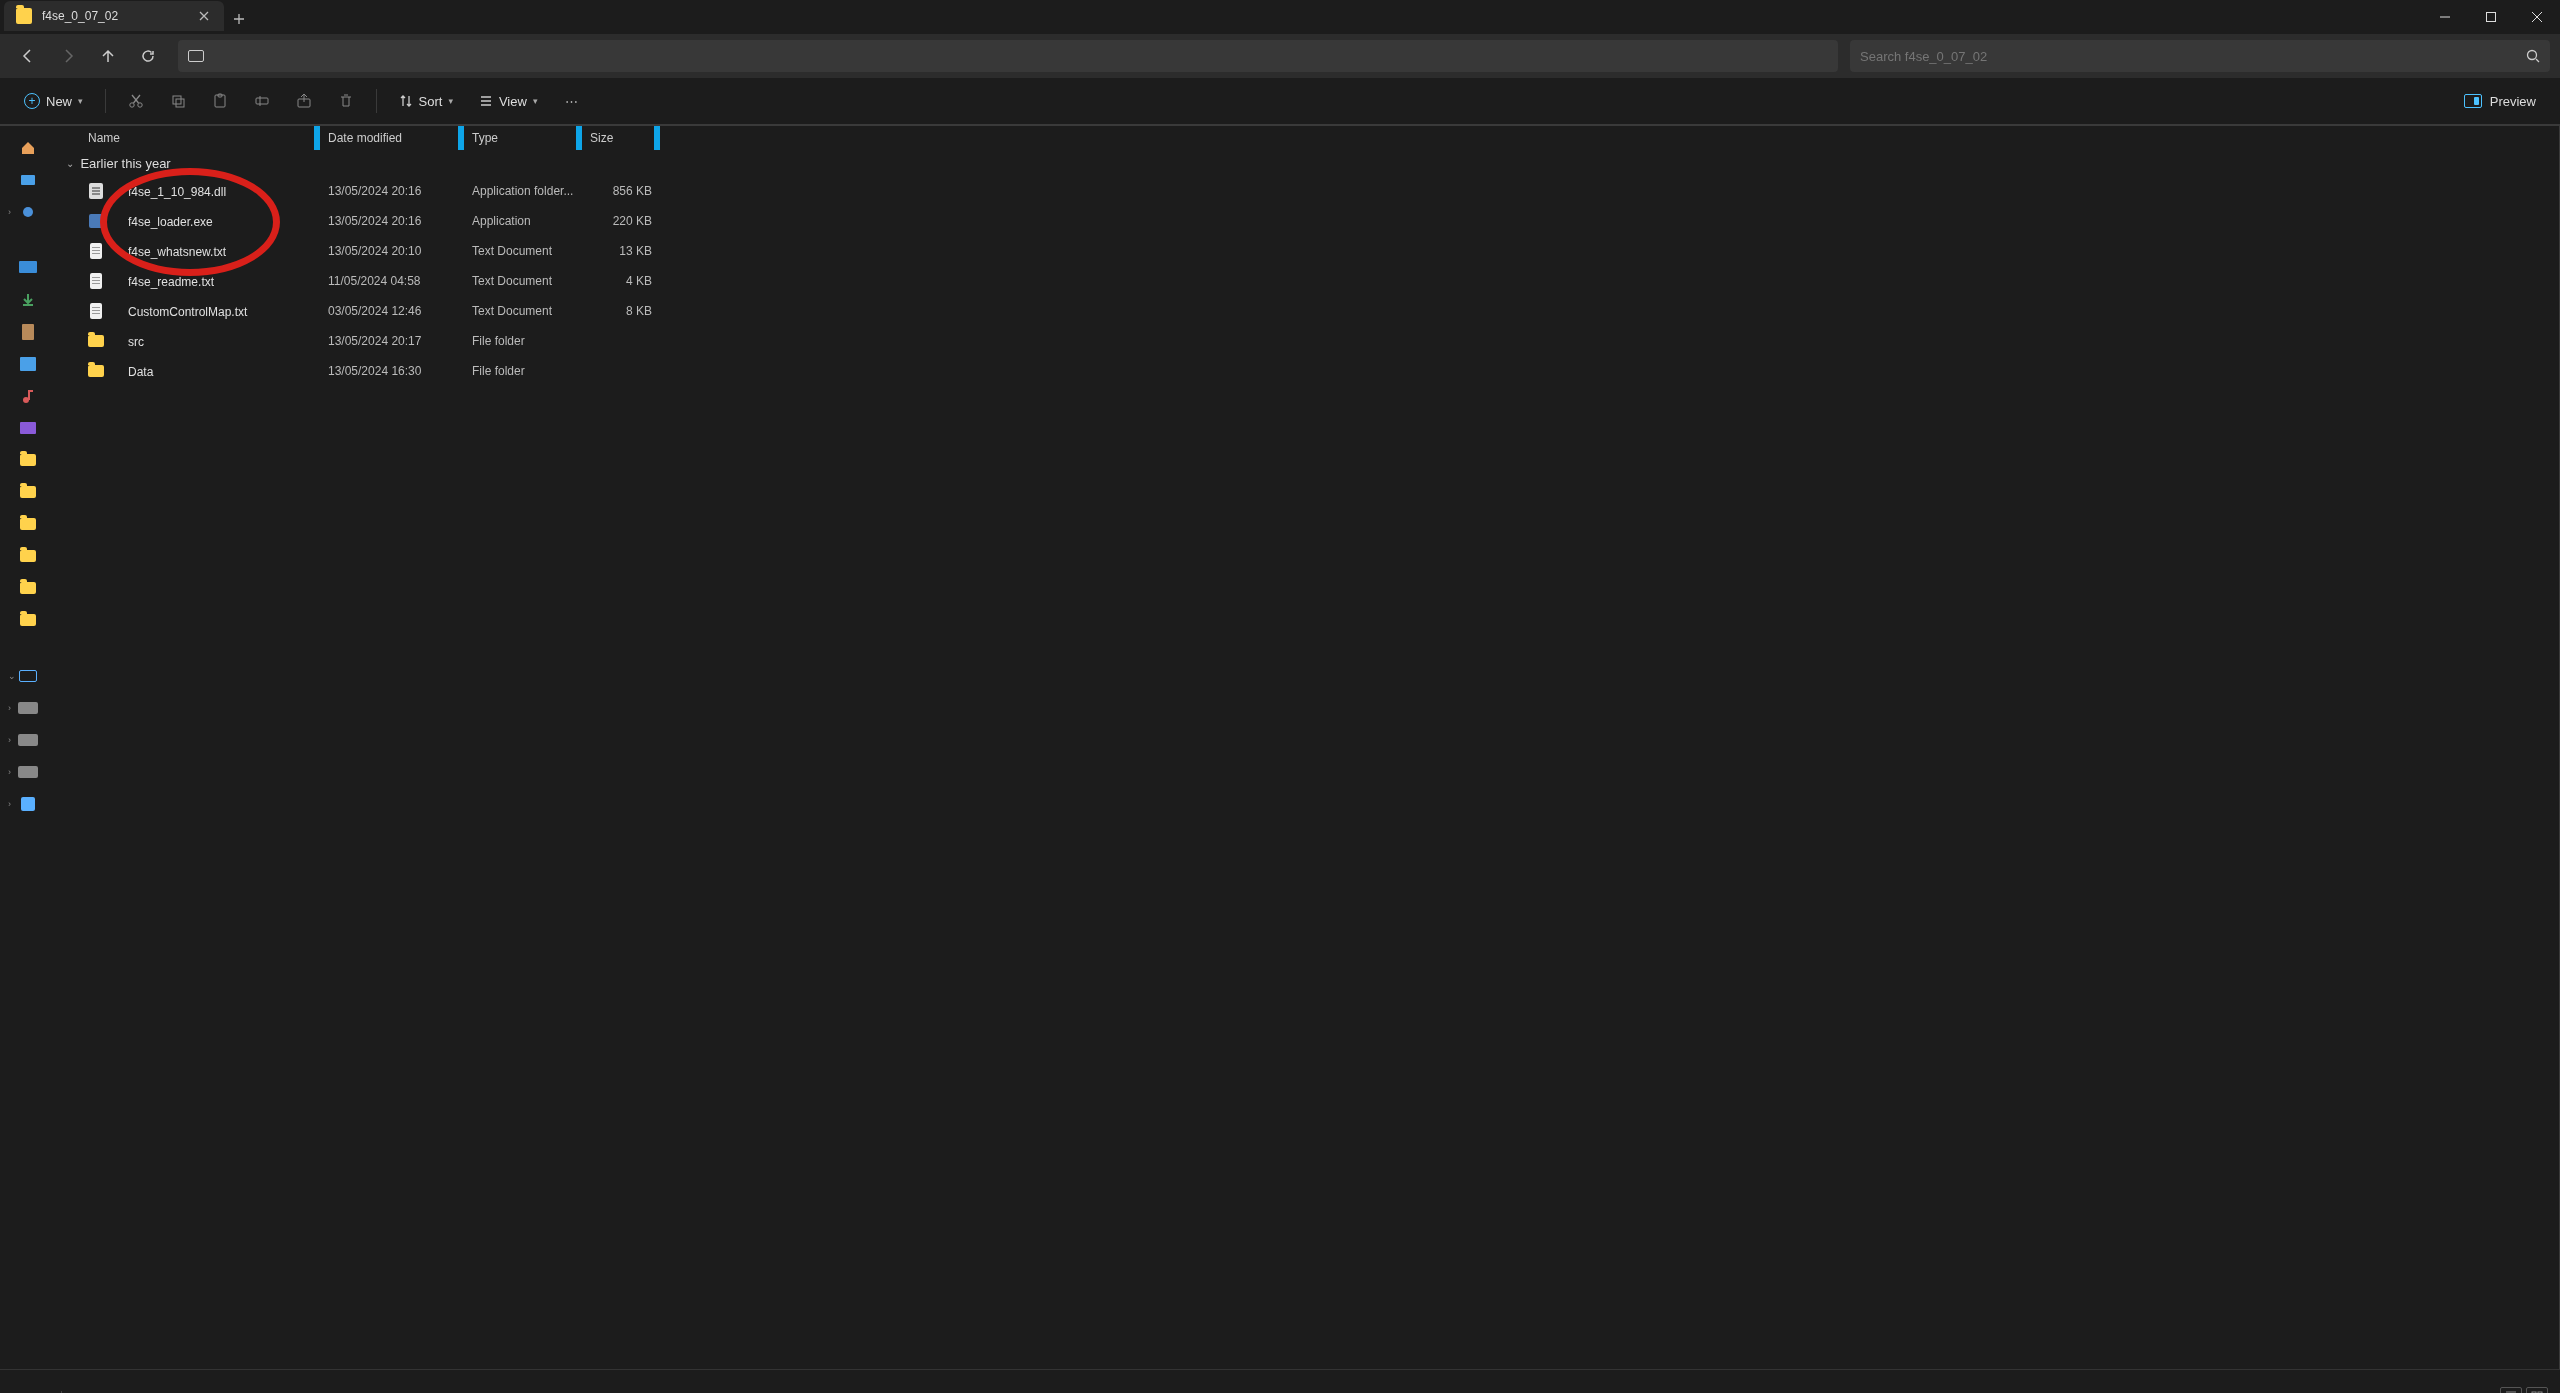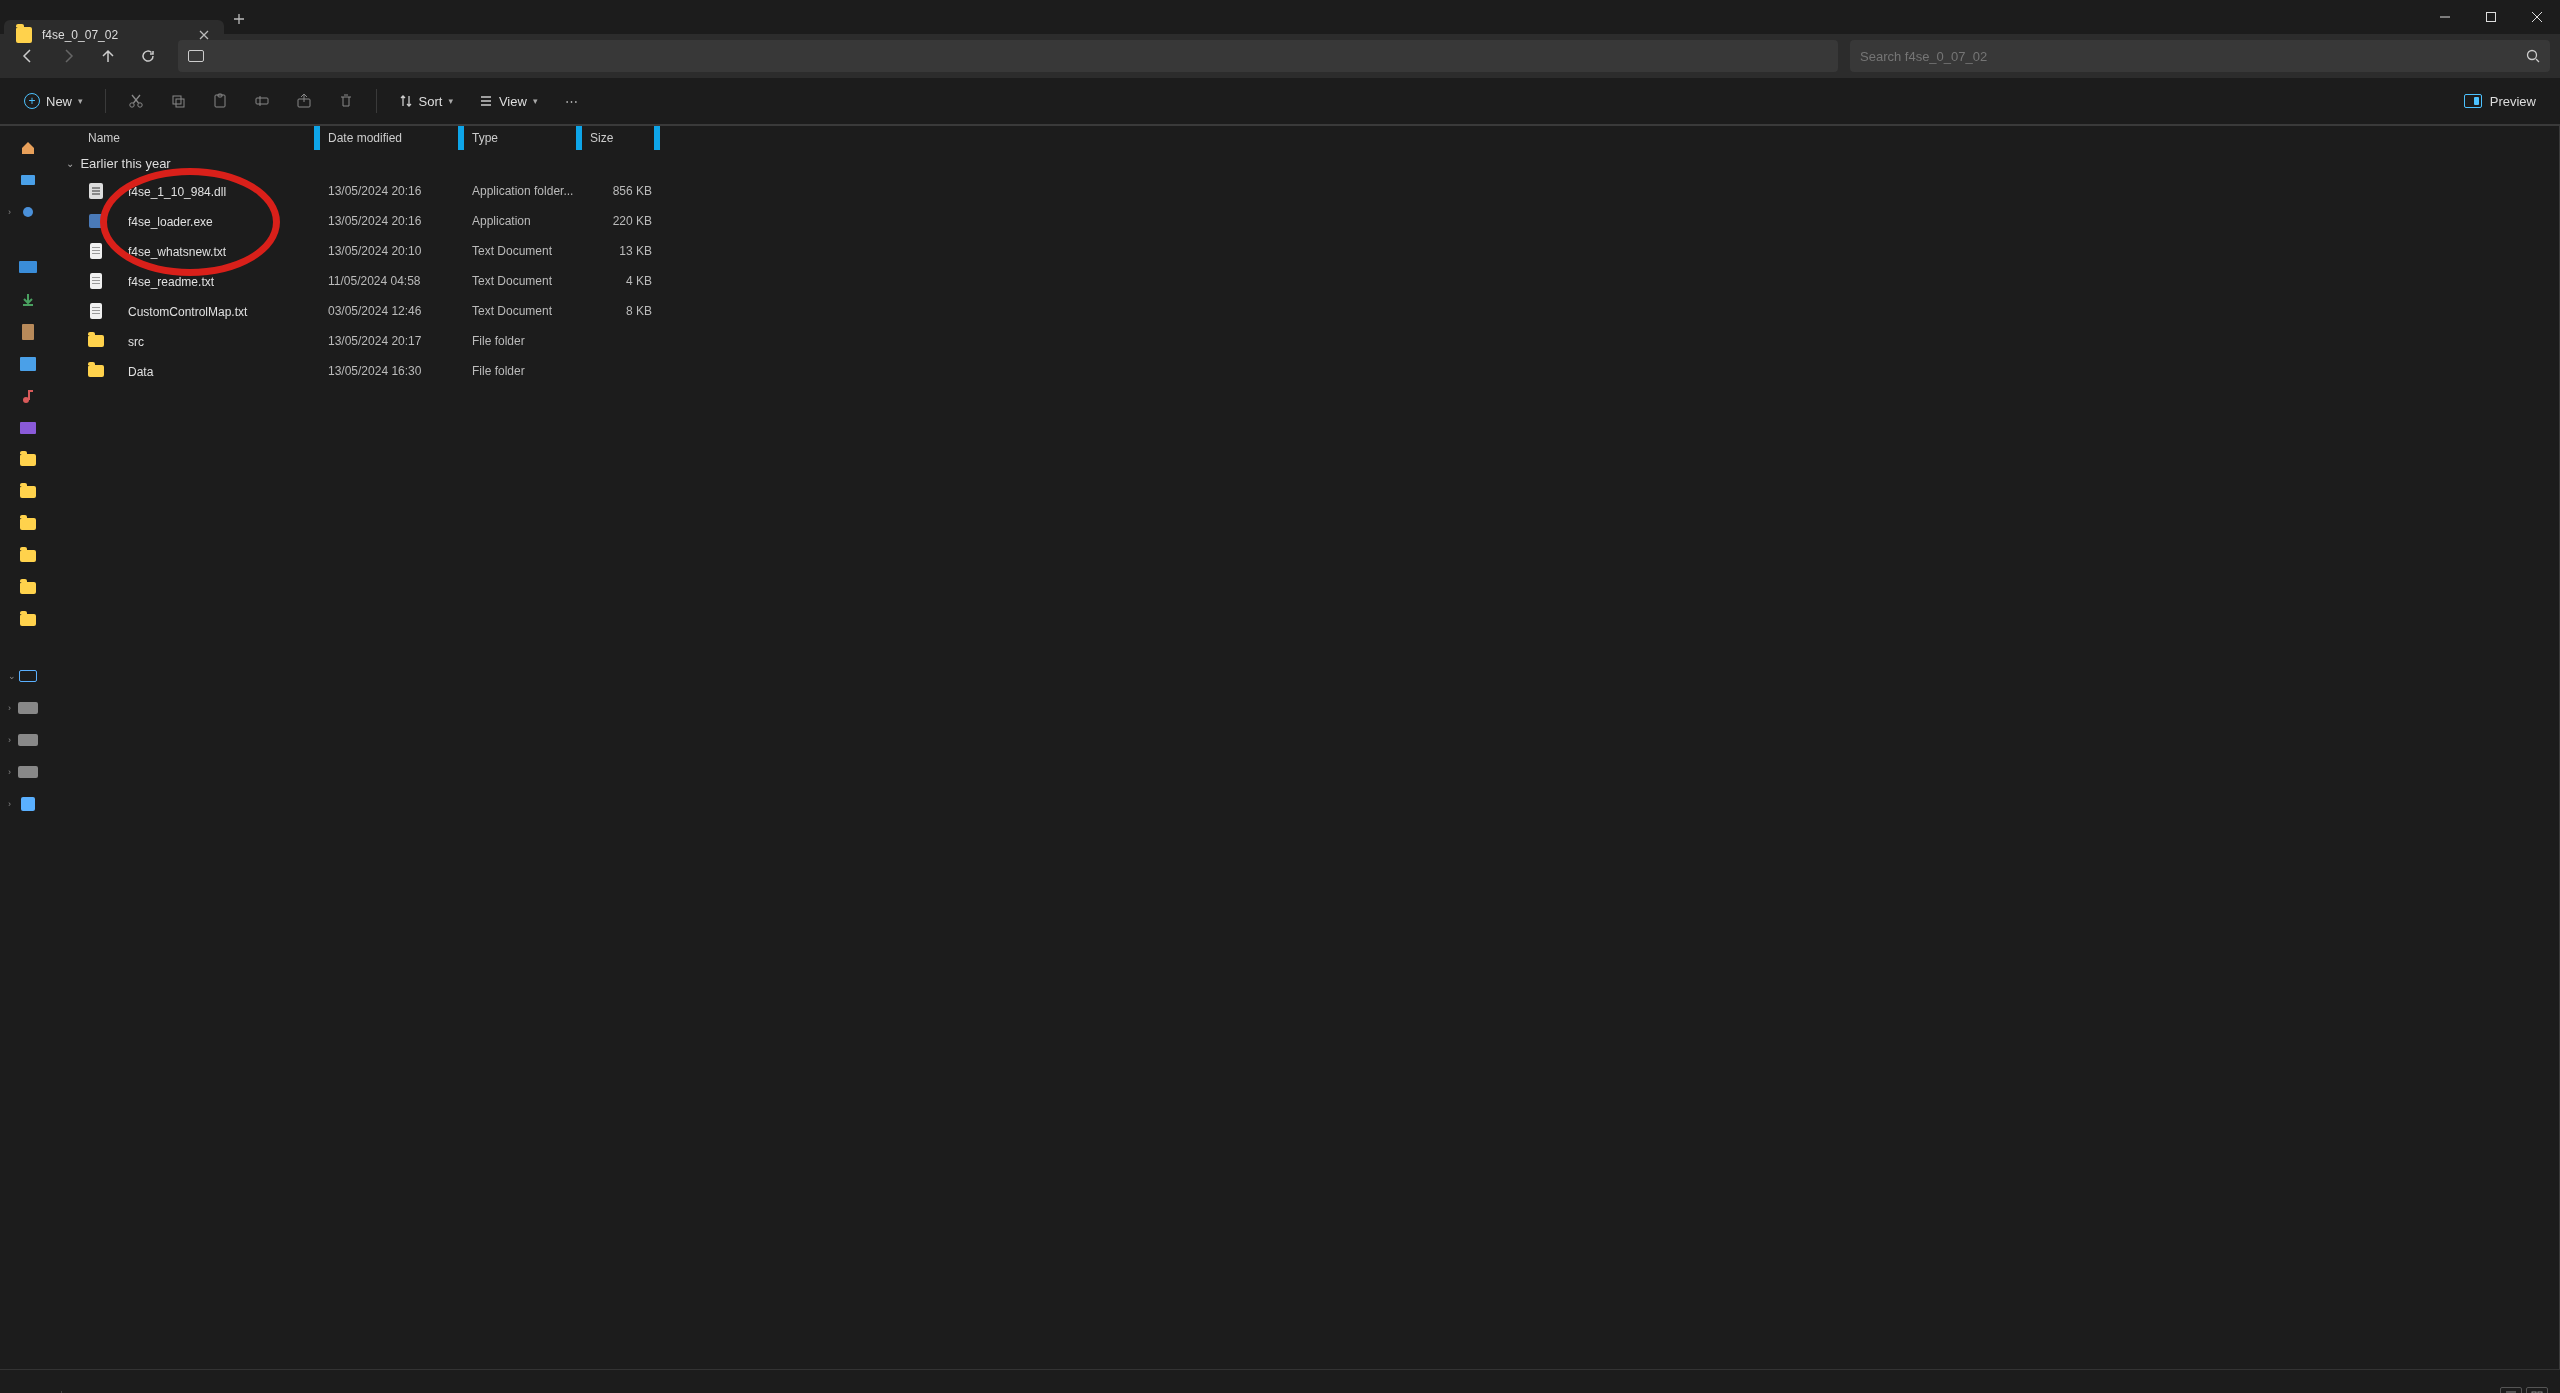--- a/index.html
+++ b/index.html
@@ -1,19 +1,19 @@
 <!DOCTYPE html>
 <html><head>
 <meta charset="utf-8">
 <style>
 * { margin:0; padding:0; box-sizing:border-box; font-family:"Segoe UI","Segoe UI Variable",Arial,sans-serif; }
 html,body { width:2560px; height:1393px; background:#1c1c1c; color:#e8e8e8; overflow:hidden; font-size:12px; }
 
 .titlebar { height:34px; background:#1c1c1c; display:flex; align-items:flex-start; }
-.tab { display:flex; align-items:center; gap:10px; background:#2c2c2c; height:30px; margin-top:20px; margin-left:4px; padding:0 12px; border-radius:6px 6px 0 0; min-width:220px; }
+.tab { display:flex; align-items:center; gap:10px; background:#2c2c2c; height:30px; margin-top:1px; margin-left:4px; padding:0 12px; border-radius:6px 6px 0 0; min-width:220px; }
 .tab .foldericon { width:16px;height:16px;background:#ffd24c;border-radius:2px;position:relative; }
 .tab .foldericon::before{content:"";position:absolute;top:-3px;left:0;width:8px;height:3px;background:#ffd24c;border-radius:2px 2px 0 0;}
 .tab-title{font-size:12px;color:#ddd;}
 .tab-close{margin-left:auto;width:16px;height:16px;display:flex;align-items:center;justify-content:center;color:#bbb;}
 .newtab{width:30px;height:30px;margin-top:4px;display:flex;align-items:center;justify-content:center;color:#bbb;}
 .winbtns{margin-left:auto;display:flex;}
 .winbtn{width:46px;height:34px;display:flex;align-items:center;justify-content:center;color:#ddd;}
 
 .navbar{height:44px;background:#2c2c2c;display:flex;align-items:center;padding:0 10px;gap:4px;}
 .navbtn{width:36px;height:32px;display:flex;align-items:center;justify-content:center;color:#ccc;border-radius:4px;}

